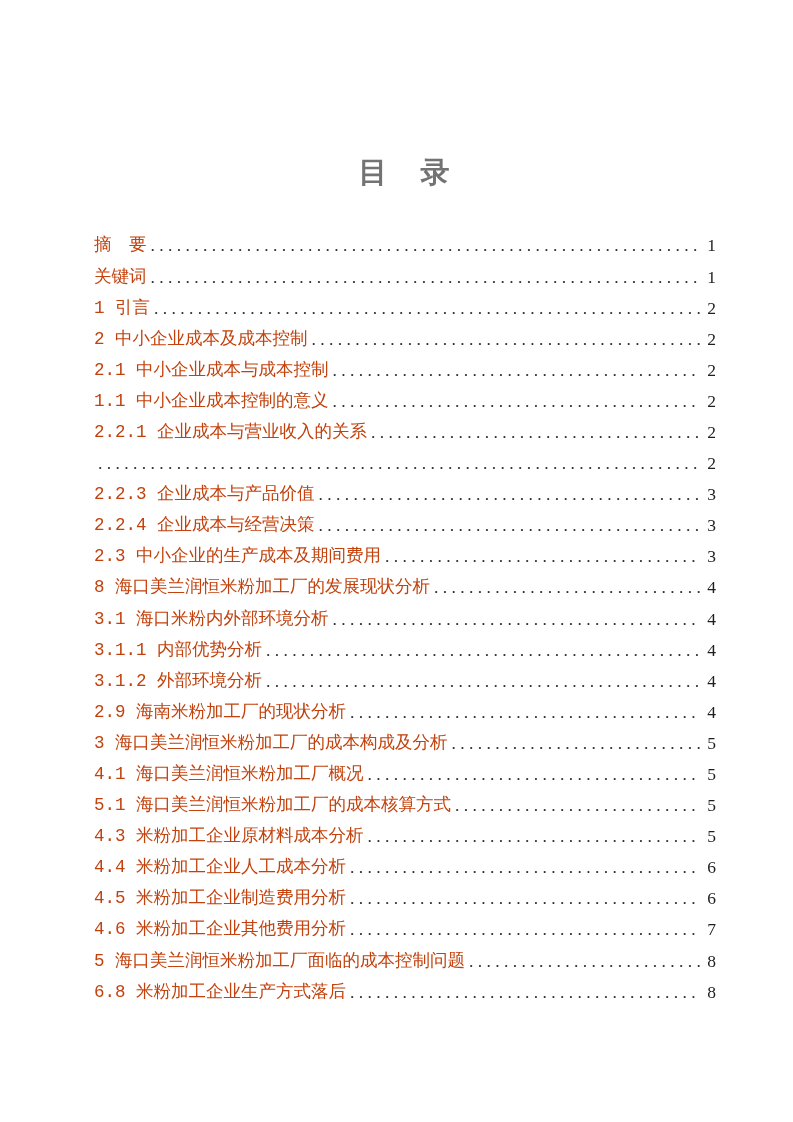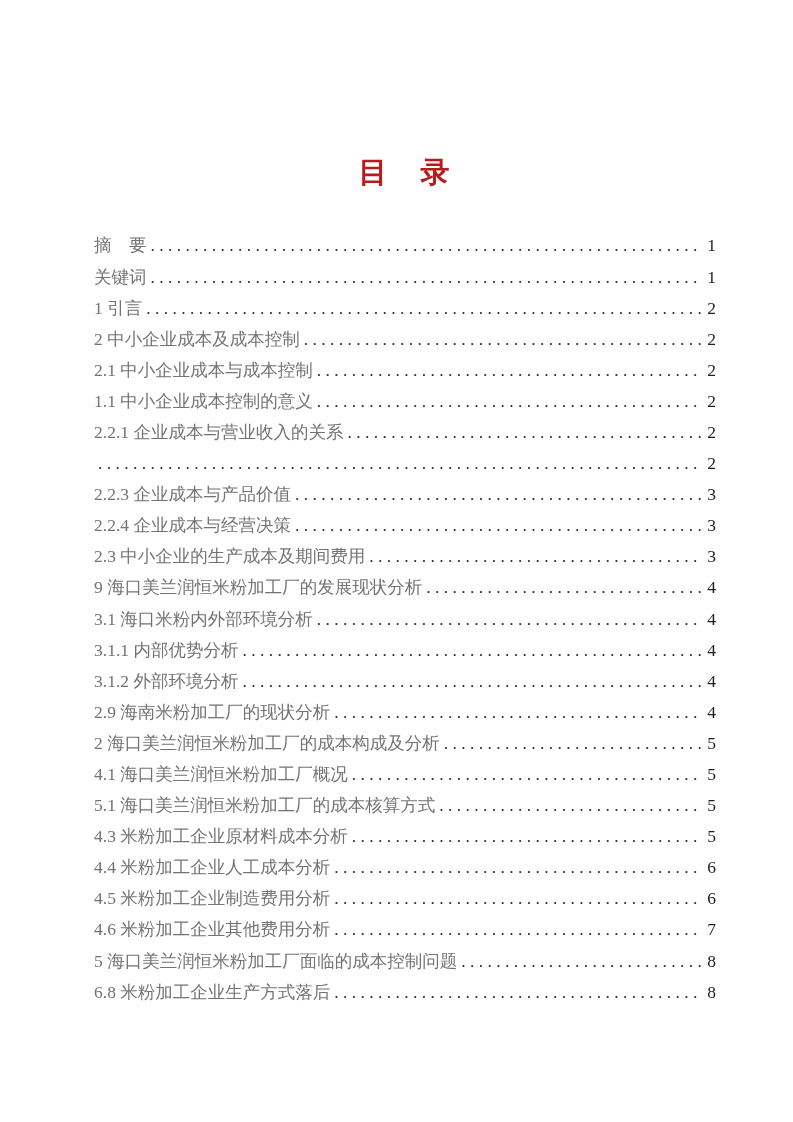--- a/index.html
+++ b/index.html
@@ -23,36 +23,37 @@
   }
   .title {
     margin: 155px 0 0 0;
     padding: 0;
     text-align: center;
     font-size: 29px;
     line-height: 1.2;
     font-weight: 700;
     letter-spacing: 2px;
     white-space: pre;
-    color: #b91c1c;
+    color: #737373;
   }
   .toc {
     margin-top: 41px;
   }
   .row {
     display: flex;
     align-items: center;
     height: 31.1px;
     font-size: 17.5px;
     line-height: 1.25;
   }
   .label {
     flex: 0 0 auto;
     white-space: pre;
-    color: #737373;
+    color: #c2410c;
+    font-family: Liberation Mono, monospace;
   }
   .leader {
     flex: 1 1 auto;
     overflow: hidden;
     white-space: nowrap;
     margin: 0 3px 0 4px;
     color: #2d2d2d;
   }
   .leader::after {
     content: ". . . . . . . . . . . . . . . . . . . . . . . . . . . . . . . . . . . . . . . . . . . . . . . . . . . . . . . . . . . . . . . . . . . . . . . . . . . . . . . . . . . . . . . . . . . . . . . . . . . . . . . . . . . . . . . . . . . . . . . . . . . . . . . . . . . .";
@@ -129,21 +130,21 @@
     <span class="pg">3</span>
   </div>
 
   <div class="row">
     <span class="label">2.3 中小企业的生产成本及期间费用</span>
     <span class="leader"></span>
     <span class="pg">3</span>
   </div>
 
   <div class="row">
-    <span class="label">9 海口美兰润恒米粉加工厂的发展现状分析</span>
+    <span class="label">8 海口美兰润恒米粉加工厂的发展现状分析</span>
     <span class="leader"></span>
     <span class="pg">4</span>
   </div>
 
   <div class="row">
     <span class="label">3.1 海口米粉内外部环境分析</span>
     <span class="leader"></span>
     <span class="pg">4</span>
   </div>
 
@@ -159,21 +160,21 @@
     <span class="pg">4</span>
   </div>
 
   <div class="row">
     <span class="label">2.9 海南米粉加工厂的现状分析</span>
     <span class="leader"></span>
     <span class="pg">4</span>
   </div>
 
   <div class="row">
-    <span class="label">2 海口美兰润恒米粉加工厂的成本构成及分析</span>
+    <span class="label">3 海口美兰润恒米粉加工厂的成本构成及分析</span>
     <span class="leader"></span>
     <span class="pg">5</span>
   </div>
 
   <div class="row">
     <span class="label">4.1 海口美兰润恒米粉加工厂概况</span>
     <span class="leader"></span>
     <span class="pg">5</span>
   </div>
 

